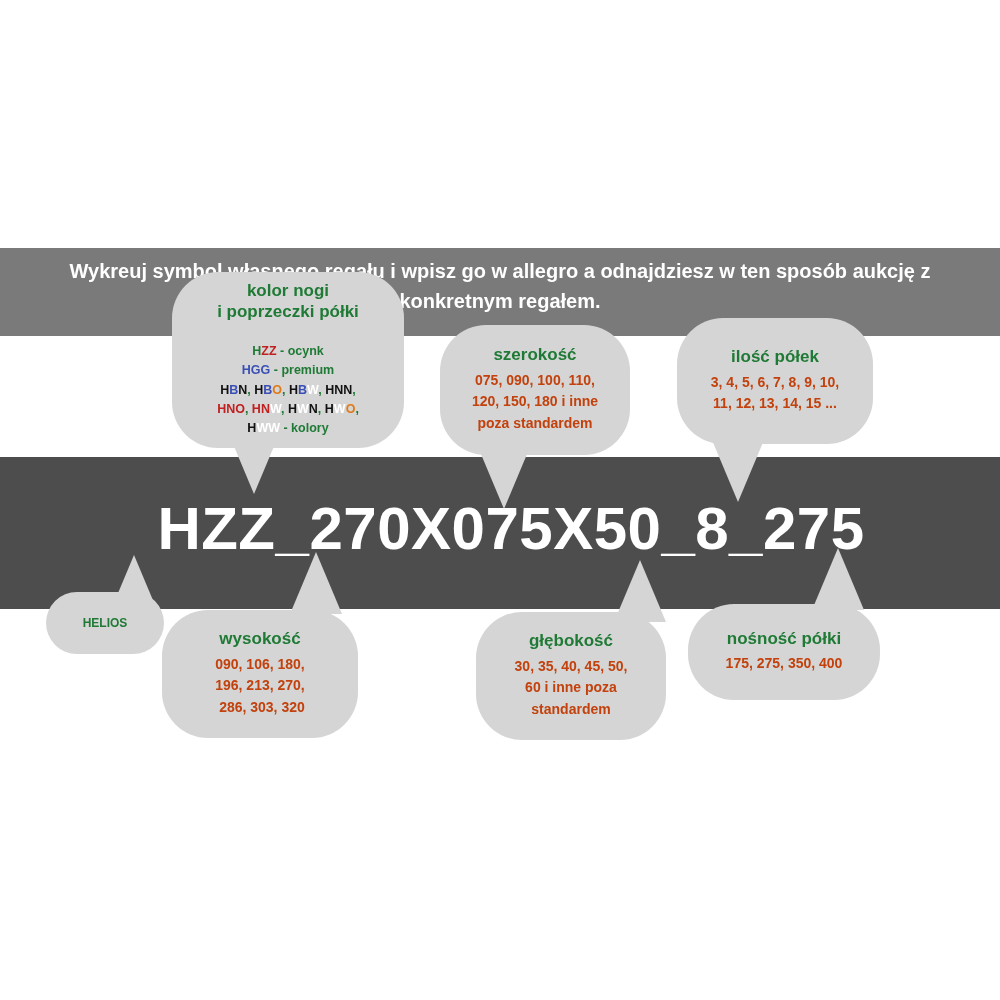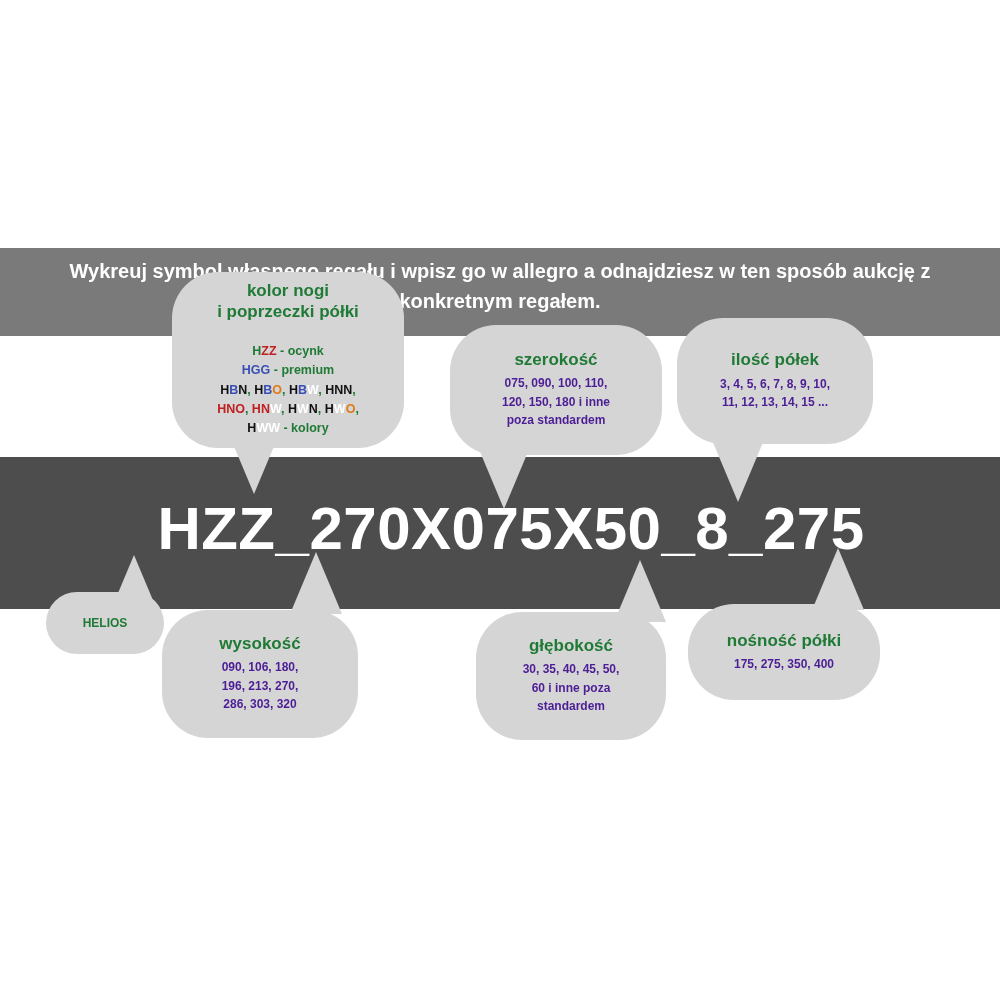--- a/index.html
+++ b/index.html
@@ -72,24 +72,24 @@
     justify-content: center;
     align-items: center;
   }
   .bubble .title {
     font-size: 17px;
     font-weight: bold;
     line-height: 1.2;
     color: #1f7a35;
   }
   .bubble .body {
-    font-size: 12px;
+    font-size: 14px;
     font-weight: bold;
     line-height: 1.55;
-    color: #4c1d95;
+    color: #c2410c;
     margin-top: 4px;
   }
   
   .tail {
     position: absolute;
     width: 0;
     height: 0;
   }
   .tail-down {
     border-left: 26px solid transparent;
@@ -141,21 +141,21 @@
     <div class="kolor-lines">
       <span class="c-green">H</span><span class="c-red">ZZ</span><span class="c-green"> - ocynk</span><br>
       <span class="c-blue">HGG</span><span class="c-green"> - premium</span><br>
       <span class="c-black">H</span><span class="c-blue">B</span><span class="c-black">N</span><span class="c-green">, </span><span class="c-black">H</span><span class="c-blue">B</span><span class="c-orange">O</span><span class="c-green">, </span><span class="c-black">H</span><span class="c-blue">B</span><span class="c-white">W</span><span class="c-green">, </span><span class="c-black">HNN</span><span class="c-green">,</span><br>
       <span class="c-red">HNO</span><span class="c-green">, </span><span class="c-red">HN</span><span class="c-white">W</span><span class="c-green">, </span><span class="c-black">H</span><span class="c-white">W</span><span class="c-black">N</span><span class="c-green">, </span><span class="c-black">H</span><span class="c-white">W</span><span class="c-orange">O</span><span class="c-green">,</span><br>
       <span class="c-black">H</span><span class="c-white">WW</span><span class="c-green"> - kolory</span>
     </div>
   </div>
 
   <div class="tail tail-down" style="left:478px; top:447px;"></div>
-  <div class="bubble" style="left:450px; top:325px; width:212px; height:130px;">
+  <div class="bubble" style="left:440px; top:325px; width:190px; height:130px;">
     <div class="title">szerokość</div>
     <div class="body">
       <span>075, 090, 100, 110,</span><br>
       <span>120, 150, 180  i inne</span><br>
       <span>poza standardem</span>
     </div>
   </div>
 
   <div class="tail tail-down" style="left:712px; top:440px;"></div>
   <div class="bubble" style="left:677px; top:318px; width:196px; height:126px;">
@@ -165,21 +165,21 @@
       <span>11, 12, 13, 14, 15 ...</span>
     </div>
   </div>
 
   <div class="tail tail-up" style="left:108px; top:555px;"></div>
   <div class="bubble" style="left:46px; top:592px; width:118px; height:62px; border-radius:34px;">
     <div class="helios-label">HELIOS</div>
   </div>
 
   <div class="tail tail-up" style="left:290px; top:552px;"></div>
-  <div class="bubble" style="left:162px; top:610px; width:196px; height:128px;">
+  <div class="bubble" style="left:162px; top:610px; width:196px; height:128px;text-align:right;">
     <div class="title">wysokość</div>
     <div class="body">
       <span>090, 106, 180,</span><br>
       <span>196, 213, 270,</span><br>
       <span>286, 303, 320</span>
     </div>
   </div>
 
   <div class="tail tail-up" style="left:614px; top:560px;"></div>
   <div class="bubble" style="left:476px; top:612px; width:190px; height:128px;">

